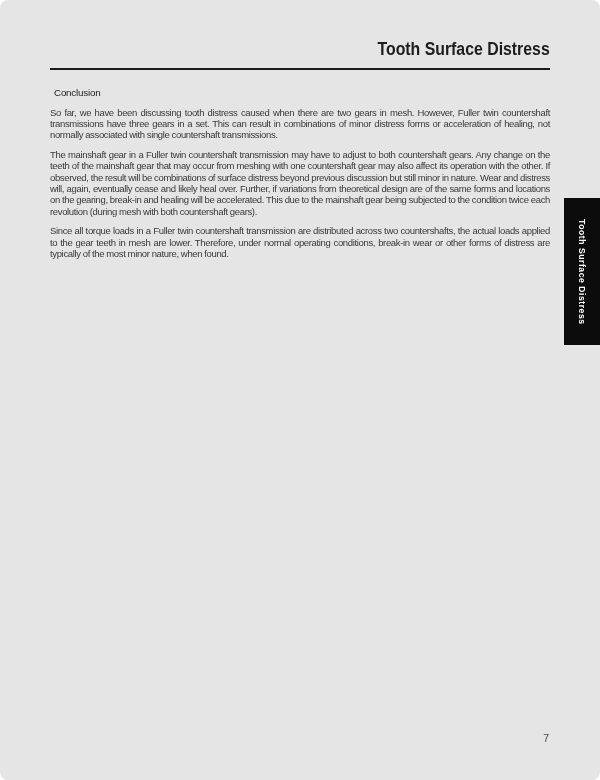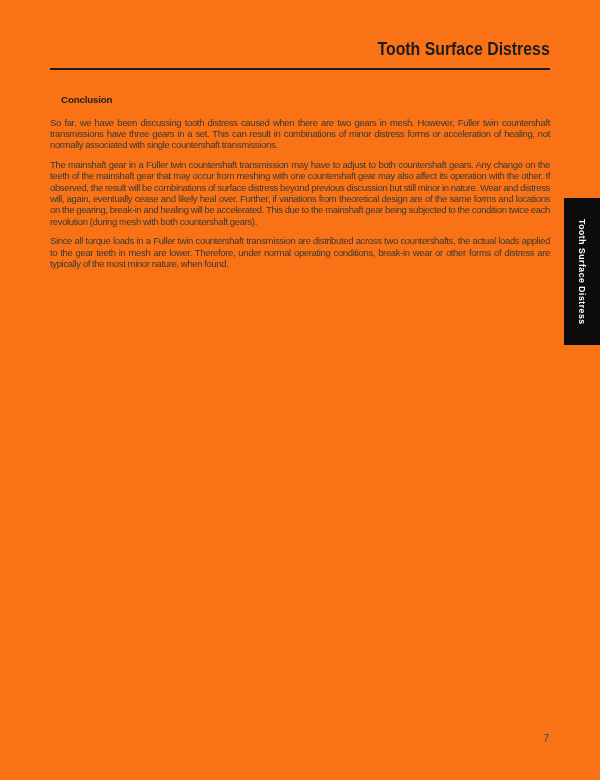--- a/index.html
+++ b/index.html
@@ -3,21 +3,21 @@
 <meta charset="utf-8">
 <style>
   html, body { margin: 0; padding: 0; }
   body {
     width: 600px; height: 780px;
     position: relative;
     background: #ffffff;
     font-family: "Liberation Sans", sans-serif;
     overflow: hidden;
   }
-  .page { position: absolute; inset: 0; background: #f97316; }
+  .page { position: absolute; inset: 0; background: #e5e5e5; border-radius: 8px; }
 
   .page-title {
     position: absolute;
     top: 39px; right: 50px;
     margin: 0;
     font-size: 18px;
     font-weight: 600;
     color: #1d1d1d;
     white-space: nowrap;
     letter-spacing: 0;
@@ -31,23 +31,23 @@
     background: #1c1c1c;
   }
 
   .content {
     position: absolute;
     top: 83px; left: 50px;
     width: 500px;
     color: #383838;
   }
   .section-heading {
-    margin: 11px;
+    margin: 4px;
     font-size: 9.8px;
-    font-weight: 700;
+    font-weight: 400;
     color: #1e1e1e;
     line-height: 11.5px;
     letter-spacing: -0.2px;
   }
   .para {
     margin: 8px 0 7px 0;
     font-size: 9.5px;
     line-height: 11.4px;
     letter-spacing: -0.35px;
     word-spacing: -0.2px;

